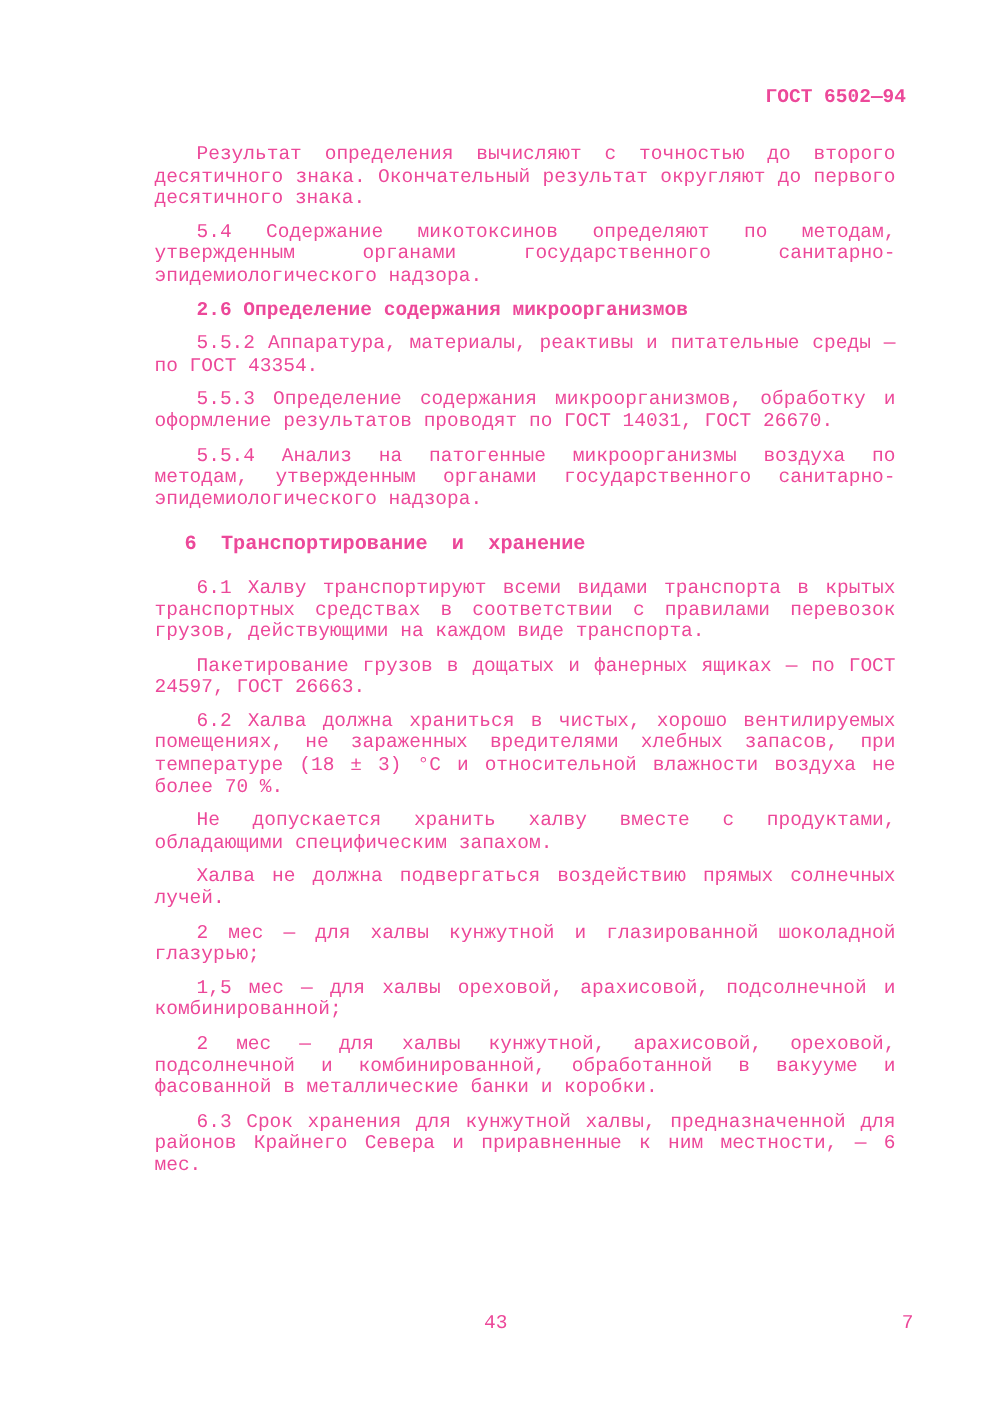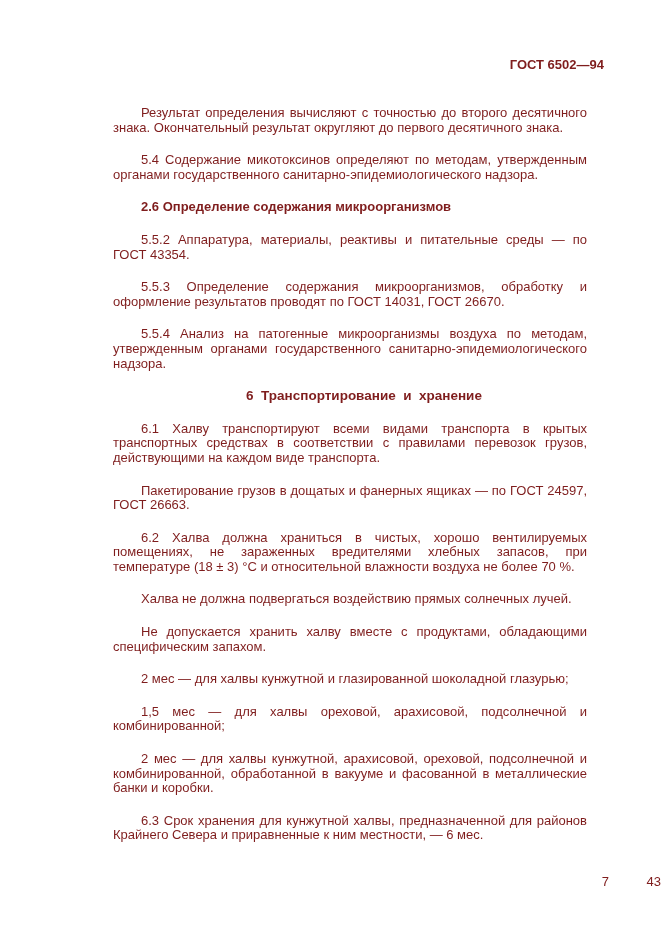--- a/index.html
+++ b/index.html
@@ -5,61 +5,61 @@
   html, body {
     margin: 0;
     padding: 0;
     background: #ffffff;
   }
   .page {
     position: relative;
     width: 661px;
     height: 936px;
     background: #ffffff;
-    font-family: Liberation Sans, sans-serif;
+    font-family: Liberation Mono, monospace;
     font-size: 13px;
     line-height: 14.6px;
-    color: #7f1d1d;
+    color: #ec4899;
     overflow: hidden;
   }
   .doc-header {
     position: absolute;
     top: 58px;
     right: 57px;
     font-weight: bold;
     font-size: 13px;
   }
   .document-body {
     position: absolute;
     top: 88px;
     left: 95px;
     width: 510px;
     text-align: justify;
   }
   .para {
-    margin: 18px;
+    margin: 8px;
     text-indent: 28px;
   }
   .para.bold-body {
     font-weight: bold;
   }
   .para.heading {
     font-weight: bold;
     font-size: 13.5px;
-    text-align: center;
+    text-align: left;
     text-indent: 28px;
     margin: 17px 0 13px 0;
     white-space: pre-wrap;
   }
   .page-number-center {
     position: absolute;
     bottom: 46px;
     left: 0;
     width: 100%;
-    text-align: right;
+    text-align: center;
     font-size: 13px;
   }
   .page-number-right {
     position: absolute;
     bottom: 46px;
     right: 52px;
     font-size: 13px;
   }
 </style>
 </head>
@@ -73,22 +73,22 @@
       <p class="para body">Результат определения вычисляют с точностью до второго десятичного знака. Окончательный результат округляют до первого десятичного знака.</p>
       <p class="para body">5.4  Содержание микотоксинов определяют по методам, утвержденным органами государственного санитарно-эпидемиологического надзора.</p>
       <p class="para bold-body">2.6 Определение содержания микроорганизмов</p>
       <p class="para body">5.5.2  Аппаратура, материалы, реактивы и питательные среды — по ГОСТ 43354.</p>
       <p class="para body">5.5.3  Определение содержания микроорганизмов, обработку и оформление результатов проводят по ГОСТ 14031, ГОСТ 26670.</p>
       <p class="para body">5.5.4  Анализ на патогенные микроорганизмы воздуха по методам, утвержденным органами государственного санитарно-эпидемиологического надзора.</p>
       <p class="para heading">6  Транспортирование  и  хранение</p>
       <p class="para body">6.1 Халву транспортируют всеми видами транспорта в крытых транспортных средствах в соответствии с правилами перевозок грузов, действующими на каждом виде транспорта.</p>
       <p class="para body">Пакетирование грузов в дощатых и фанерных ящиках — по ГОСТ 24597, ГОСТ 26663.</p>
       <p class="para body">6.2 Халва должна храниться в чистых, хорошо вентилируемых помещениях, не зараженных вредителями хлебных запасов, при температуре (18 ± 3) °С и относительной влажности воздуха не более 70 %.</p>
+      <p class="para body">Не допускается хранить халву вместе с продуктами, обладающими специфическим запахом.</p>
       <p class="para body">Халва не должна подвергаться воздействию прямых солнечных лучей.</p>
-      <p class="para body">Не допускается хранить халву вместе с продуктами, обладающими специфическим запахом.</p>
       <p class="para body">2 мес — для халвы кунжутной и глазированной шоколадной глазурью;</p>
       <p class="para body">1,5 мес — для халвы ореховой, арахисовой, подсолнечной и комбинированной;</p>
       <p class="para body">2 мес — для халвы кунжутной, арахисовой, ореховой, подсолнечной и комбинированной, обработанной в вакууме и фасованной в металлические банки и коробки.</p>
       <p class="para body">6.3 Срок хранения для кунжутной халвы, предназначенной для районов Крайнего Севера и приравненные к ним местности, — 6 мес.</p>
     </div>
 
   <div class="page-number-center">43</div>
 
   <div class="page-number-right">7</div>
 

